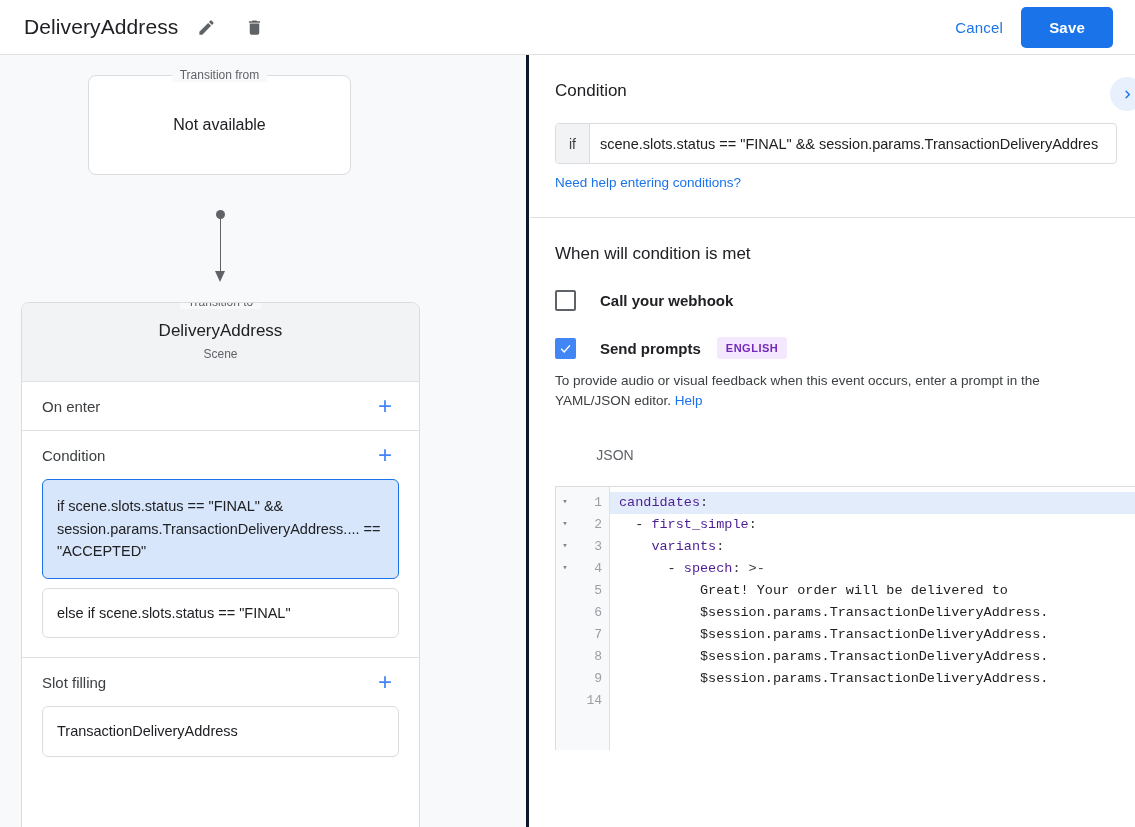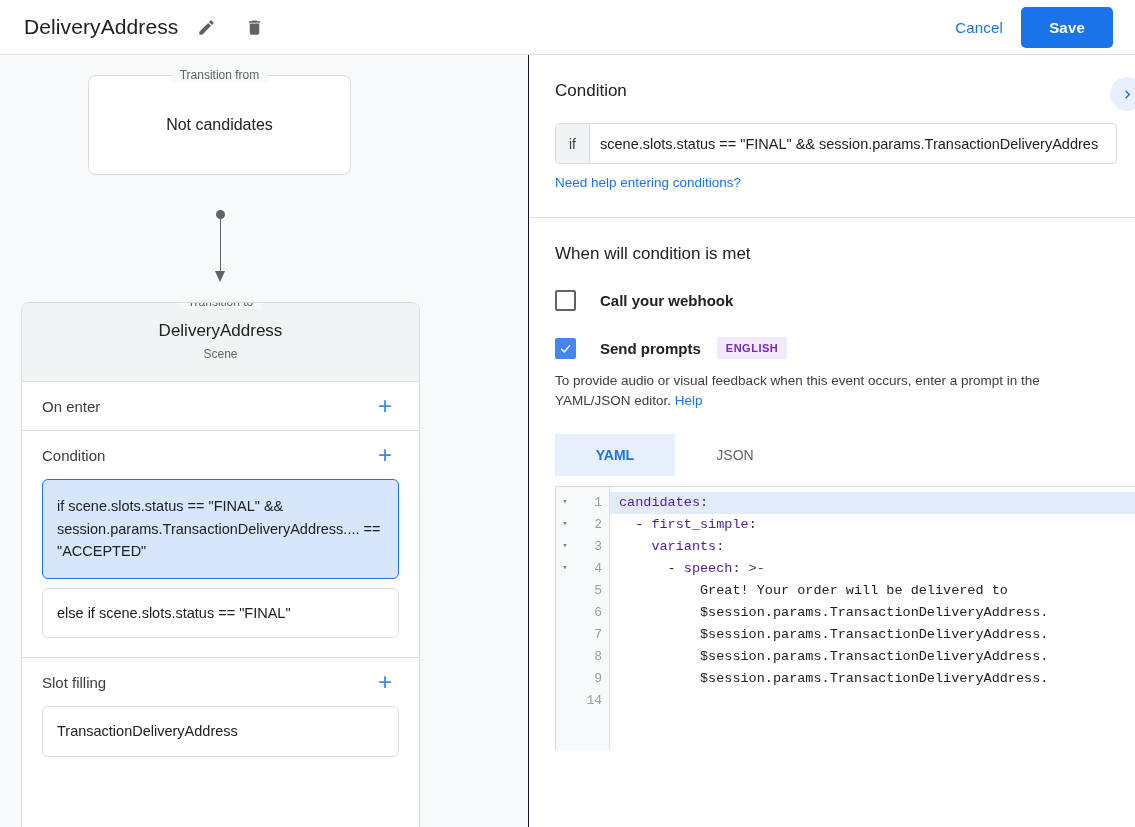--- a/index.html
+++ b/index.html
@@ -40,21 +40,21 @@
   }
   .btn-primary {
     background: #1a73e8; border: none; color: #ffffff;
     font-size: 15px; font-family: inherit; font-weight: 600; letter-spacing: .2px;
     padding: 12px 28px; border-radius: 5px; cursor: pointer;
   }
 
   
   .left-panel {
     position: absolute; left: 0; top: 55px; width: 529px; height: 772px;
-    background: #f8f9fa; border-right: 1px solid #0f172a; overflow: hidden;
+    background: #f8f9fa; border-right: 3px solid #0f172a; overflow: hidden;
   }
   .fieldset-card {
     position: absolute; border: 1px solid #dadce0; border-radius: 8px;
   }
   .fs-from {
     left: 88px; top: 20px; width: 263px; height: 100px;
     background: #ffffff;
   }
   .fs-legend {
     position: absolute; top: -8px; left: 50%; transform: translateX(-50%);
@@ -231,21 +231,21 @@
     <div class="topbar-right">
       <button class="btn-text">Cancel</button>
       <button class="btn-primary">Save</button>
     </div>
   </div>
 
   <div class="left-panel">
 
     <div class="fieldset-card fs-from">
       <div class="fs-legend">Transition from</div>
-      <div class="fs-from-body">Not candidates</div>
+      <div class="fs-from-body">Not available</div>
     </div>
 
     <div class="connector">
       <div class="conn-dot"></div>
       <div class="conn-line"></div>
       <div class="conn-arrow"></div>
     </div>
 
     <div class="fieldset-card fs-to">
       <div class="fs-legend">Transition to</div>
@@ -321,21 +321,20 @@
               </svg>
           </span>
         </div>
         <div class="cb-label">Send prompts</div>
         <div class="lang-badge">ENGLISH</div>
       </div>
 
       <div class="help-text"><span>To provide audio or visual feedback when this event occurs, enter a prompt in the YAML/JSON editor. </span><a>Help</a></div>
 
       <div class="tabs">
-        <button class="tab active">YAML</button>
         <button class="tab">JSON</button>
       </div>
 
       <div class="editor">
         <div class="gutter" id="gutter">
             <div class="g-row">
               <div class="g-fold">▾</div>
               <div class="g-num">1</div>
             </div>
             <div class="g-row">

